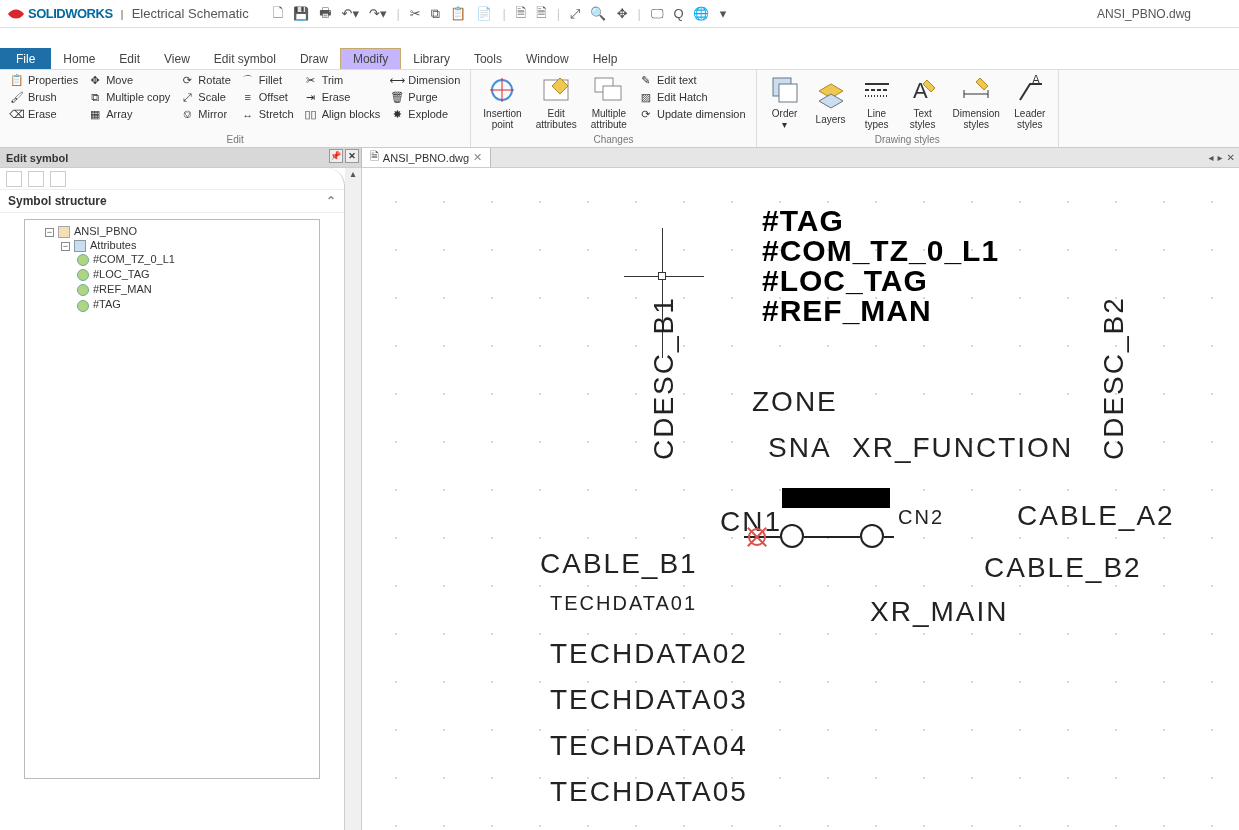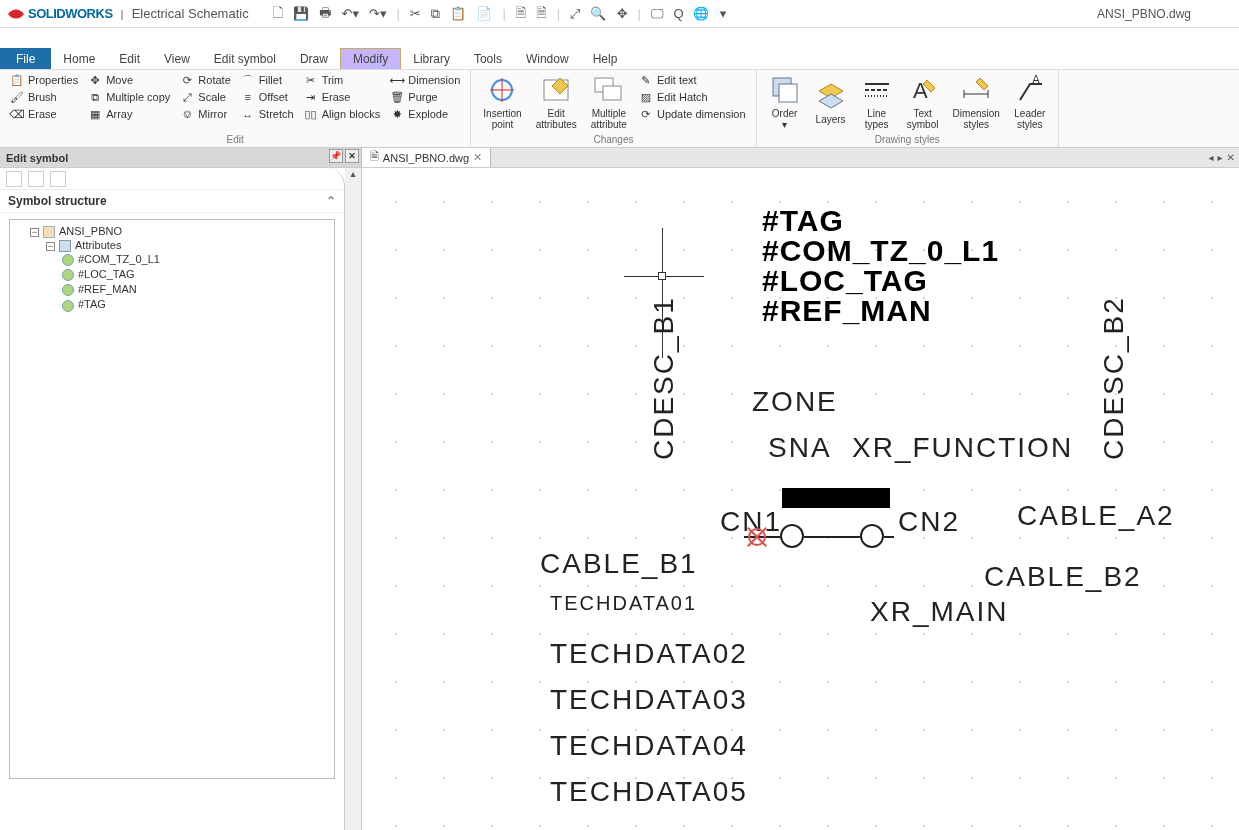--- a/index.html
+++ b/index.html
@@ -45,21 +45,21 @@
 
 
 .main { display: flex; height: calc(830px - 28px - 22px - 78px - 20px); }
 
 
 .leftpanel { width: 345px; background: #fff; border-right: 1px solid #ccc; display: flex; flex-direction: column; border-radius: 18px; }
 .leftpanel .toolbar { height: 22px; display: flex; align-items: center; gap: 6px; padding-left: 6px; border-bottom: 1px solid #eee;}
 .leftpanel .toolbar span { width: 16px; height: 16px; border: 1px solid #ccc; display:inline-block;}
 .leftpanel .sectionhdr { display: flex; align-items: center; justify-content: space-between; padding: 4px 8px; font-weight: bold; font-size: 12px; border-bottom: 1px solid #eee;}
 .leftpanel .sectionhdr .chev { color: #888; }
-.leftpanel .tree { border: 1px solid #bbb; margin: 6px 9px; padding: 4px; font-size: 11px; flex: 0 0 auto; height: 560px; overflow: auto;}
+.leftpanel .tree { border: 1px solid #bbb; margin: 6px 24px; padding: 4px; font-size: 11px; flex: 0 0 auto; height: 560px; overflow: auto;}
 .tree ul { list-style: none; padding-left: 16px; }
 .tree li { padding: 1px 0; white-space: nowrap; }
 .tree .tgl { display: inline-block; width: 9px; height: 9px; border: 1px solid #888; text-align: center; line-height: 7px; font-size: 9px; margin-right: 4px; color: #555;}
 .tree .ico { display: inline-block; width: 12px; height: 12px; margin-right: 4px; vertical-align: middle;}
 .tree .ico.root { background: #f5deb3; border: 1px solid #aaa;}
 .tree .ico.attr { background: #cde; border: 1px solid #89a;}
 .tree .ico.leaf { background: #aed581; border-radius: 50%; border: 1px solid #7a9;}
 
 
 .vscrollstub { width: 17px; background: #f0f0f0; border-right: 1px solid #ccc; position: relative;}
@@ -327,21 +327,21 @@
 types</span>
         </div>
       <div class="big">
           <span class="ico">
             <svg width="32" height="32">
               <text x="6" y="24" font-size="22" font-family="serif" fill="#333">A</text>
               <path d="M20 6l8 8-4 4-8-8z" fill="#f0c850" stroke="#b08a20"></path>
             </svg>
           </span>
           <span class="txt" style="white-space:pre;">Text
-symbol</span>
+styles</span>
         </div>
       <div class="big">
           <span class="ico">
             <svg width="32" height="32">
               <line x1="4" y1="20" x2="28" y2="20" stroke="#333"></line>
               <line x1="4" y1="16" x2="4" y2="24" stroke="#333"></line>
               <line x1="28" y1="16" x2="28" y2="24" stroke="#333"></line>
               <path d="M20 4l8 8-4 4-8-8z" fill="#f0c850" stroke="#b08a20"></path>
             </svg>
           </span>
@@ -435,24 +435,24 @@
     <div class="label bold" style="left:400px; top:126px; font-size:30px;">#REF_MAN</div>
 
     <div class="label vert" style="left:286px; top:292px; font-size:28px;">CDESC_B1</div>
     <div class="label vert" style="left:736px; top:292px; font-size:28px;">CDESC_B2</div>
 
     <div class="label" style="left:390px; top:218px; font-size:28px;">ZONE</div>
     <div class="label" style="left:406px; top:264px; font-size:28px;">SNA</div>
     <div class="label" style="left:490px; top:264px; font-size:28px;">XR_FUNCTION</div>
 
     <div class="label" style="left:358px; top:338px; font-size:28px;">CN1</div>
-    <div class="label" style="left:536px; top:338px; font-size:28px;">CN2</div>
+    <div class="label" style="left:536px; top:338px; font-size:20px;">CN2</div>
     <div class="label" style="left:622px; top:332px; font-size:28px;margin-left:33px;">CABLE_A2</div>
     <div class="label" style="left:178px; top:380px; font-size:28px;">CABLE_B1</div>
-    <div class="label" style="left:622px; top:384px; font-size:28px;margin-top:9px;">CABLE_B2</div>
+    <div class="label" style="left:622px; top:384px; font-size:28px;">CABLE_B2</div>
 
     <div class="pb-contact" style="left:382px; top:320px; width:160px; height:60px;">
       <div class="bar" style="left:38px; top:0; width:108px;"></div>
       <div class="circ" style="left:36px; top:36px;"></div>
       <div class="circ" style="left:116px; top:36px;"></div>
       <div class="wire" style="left:60px; top:48px; width:56px;"></div>
       <div class="wire" style="left:0; top:48px; width:36px;"></div>
       <div class="wire" style="left:140px; top:48px; width:10px;"></div>
       <div class="origin" style="left:0px; top:36px;">
           <div class="oc"></div>

